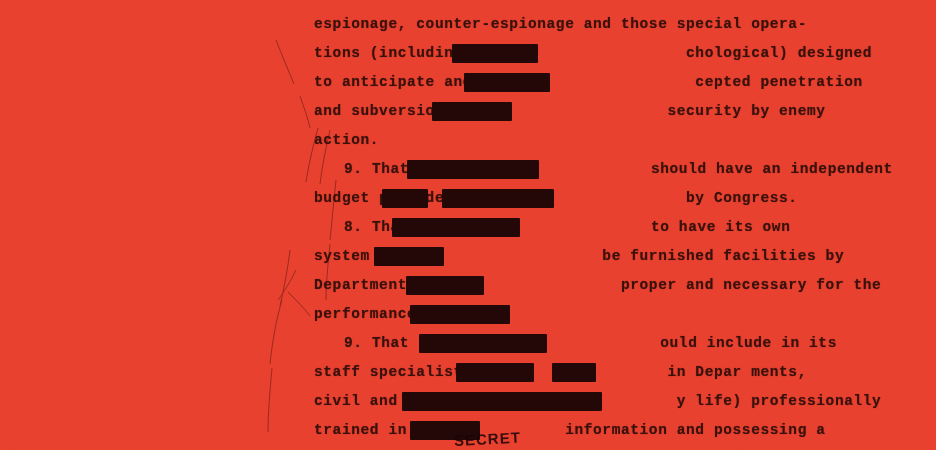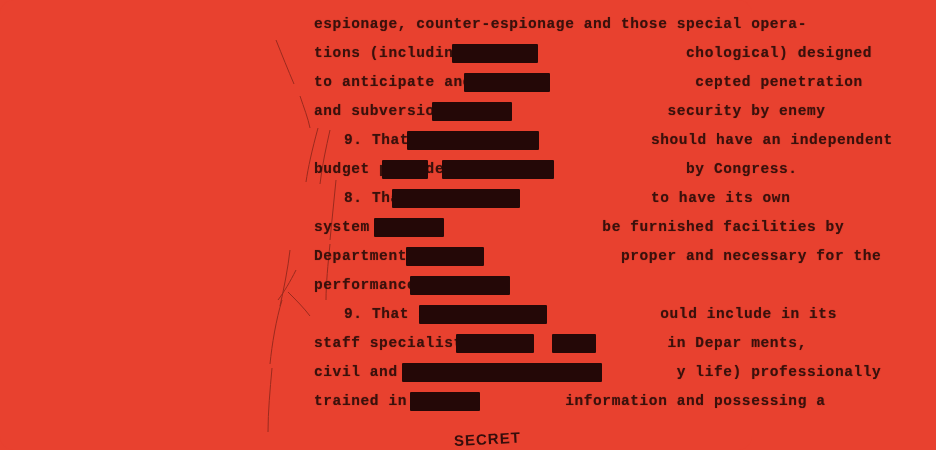--- a/index.html
+++ b/index.html
@@ -103,20 +103,21 @@
       <path d="M336 180 C 334 200, 332 220, 330 240"></path>
       <path d="M330 244 C 328 264, 326 284, 326 300"></path>
     </g>
   </svg>
 
   <div class="doc-body">
       <div class="doc-line"><span>espionage, counter-espionage and those special opera-</span></div>
       <div class="doc-line"><span>tions (including morale                 chological) designed</span><span class="redaction" style="left: 138px; width: 86px;"></span></div>
       <div class="doc-line"><span>to anticipate and count                  cepted penetration</span><span class="redaction" style="left: 150px; width: 86px;"></span></div>
       <div class="doc-line"><span>and subversion of our                 security by enemy</span><span class="redaction" style="left: 118px; width: 80px;"></span></div>
+      <div class="doc-line"><span>action.</span></div>
       <div class="doc-line"><span class="indent"></span><span>9. That                          should have an independent</span><span class="redaction" style="left: 93px; width: 132px;"></span></div>
       <div class="doc-line"><span>budget provided                         by Congress.</span><span class="redaction" style="left: 68px; width: 46px;"></span><span class="redaction" style="left: 128px; width: 112px;"></span></div>
       <div class="doc-line"><span class="indent"></span><span>8. That                          to have its own</span><span class="redaction" style="left: 78px; width: 128px;"></span></div>
       <div class="doc-line"><span>system of                      be furnished facilities by</span><span class="redaction" style="left: 60px; width: 70px;"></span></div>
       <div class="doc-line"><span>Departments of Go                proper and necessary for the</span><span class="redaction" style="left: 92px; width: 78px;"></span></div>
       <div class="doc-line"><span>performance of i</span><span class="redaction" style="left: 96px; width: 100px;"></span></div>
       <div class="doc-line"><span class="indent"></span><span>9. That such                      ould include in its</span><span class="redaction" style="left: 105px; width: 128px;"></span></div>
       <div class="doc-line"><span>staff specialists                     in Depar ments,</span><span class="redaction" style="left: 142px; width: 78px;"></span><span class="redaction" style="left: 238px; width: 44px;"></span></div>
       <div class="doc-line"><span>civil and mil                          y life) professionally</span><span class="redaction" style="left: 88px; width: 200px;"></span></div>
       <div class="doc-line"><span>trained in s               information and possessing a</span><span class="redaction" style="left: 96px; width: 70px;"></span></div>

